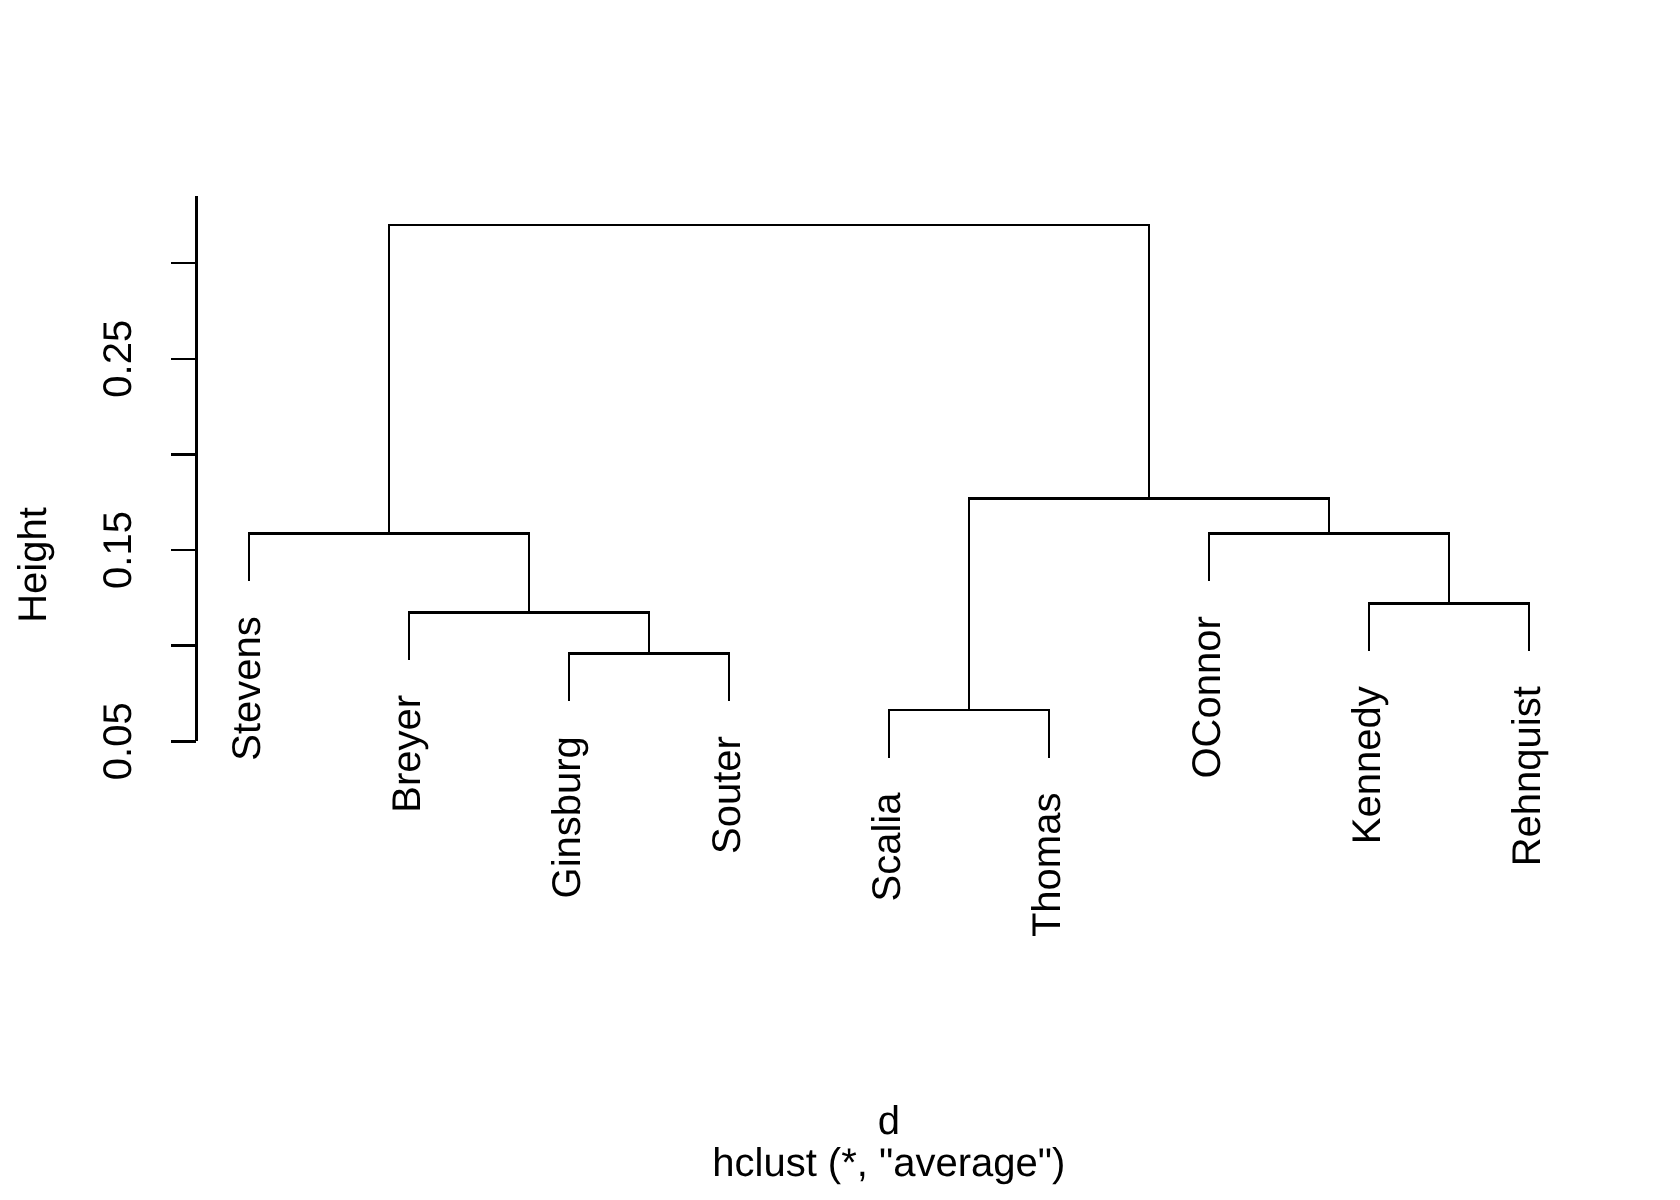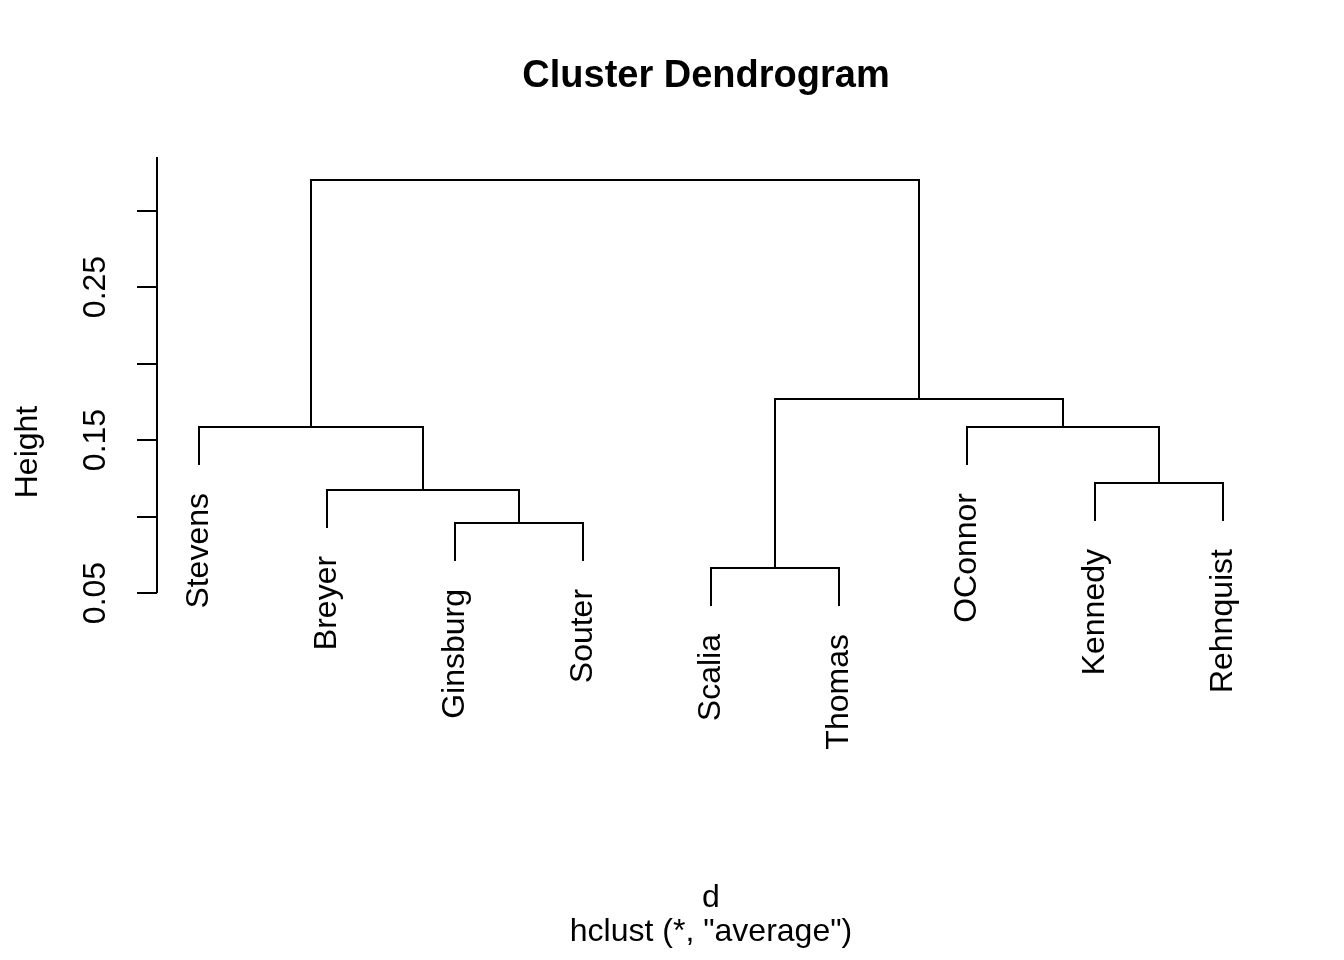--- a/index.html
+++ b/index.html
@@ -56,21 +56,20 @@
     transform: translateX(-50%);
     font-size: 32px;
     white-space: nowrap;
     line-height: 1;
   }
 </style>
 </head>
 <body>
 
 <div class="figure">
-  <div class="chart-title">Cluster Dendrogram</div>
 
   <div class="y-axis-title">Height</div>
 
   <svg id="plot" class="plot-svg" width="1344" height="960" viewBox="0 0 1344 960">
       <g>
         <path d="M 157 156.94999999999993 V 593" fill="none" stroke="#000000" stroke-width="2" shape-rendering="crispEdges"></path>
         <path d="M 137 593 H 157" fill="none" stroke="#000000" stroke-width="2" shape-rendering="crispEdges"></path>
         <text x="105" y="593" transform="rotate(-90 105 593)" text-anchor="middle" font-size="32" fill="#000000">0.05</text>
         <path d="M 137 516.5 H 157" fill="none" stroke="#000000" stroke-width="2" shape-rendering="crispEdges"></path>
         <path d="M 137 440 H 157" fill="none" stroke="#000000" stroke-width="2" shape-rendering="crispEdges"></path>

